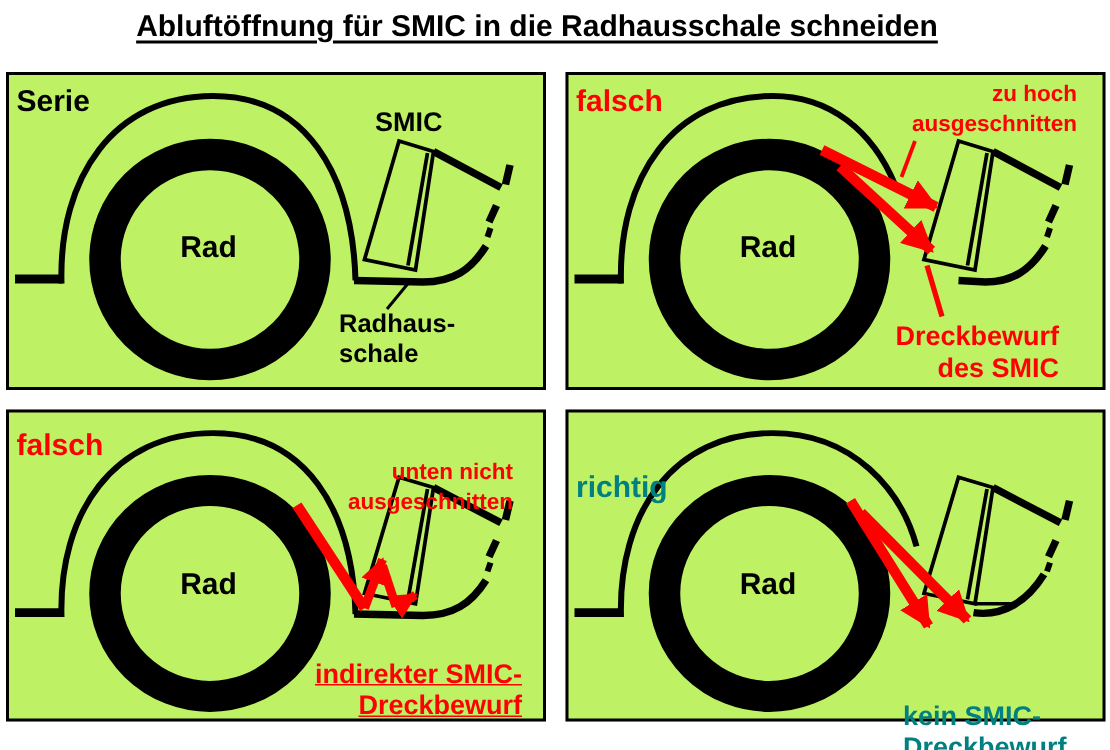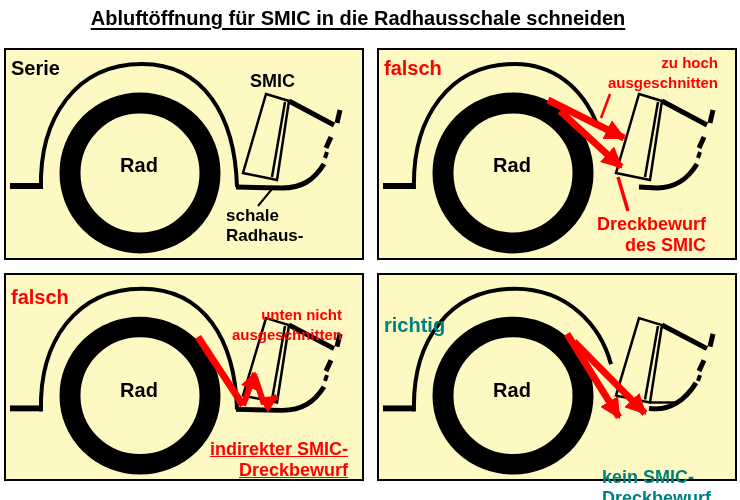--- a/index.html
+++ b/index.html
@@ -1,21 +1,21 @@
 <!DOCTYPE html>
 <html><head>
 <meta charset="utf-8">
 <style>
   html,body{margin:0;padding:0;background:#fff;}
   body{width:740px;height:500px;position:relative;overflow:hidden;
        font-family:"Liberation Sans",sans-serif;}
   .title{position:absolute;left:0;top:7px;width:716px;text-align:center;
          font-size:20px;font-weight:bold;color:#000;
          text-decoration:underline;text-decoration-thickness:2px;text-underline-offset:3px;}
-  .panel{position:absolute;width:356px;border:2px solid #000;background:#fef9c3;}
+  .panel{position:absolute;width:356px;border:2px solid #000;background:#bef264;}
   .p-tl{left:4px;top:48px;height:208px;}
   .p-tr{left:377px;top:48px;height:208px;}
   .p-bl{left:4px;top:273px;height:204px;}
   .p-br{left:377px;top:273px;height:204px;}
   .panel svg{position:absolute;left:0;top:0;width:100%;height:100%;}
   .txt{position:absolute;font-weight:bold;white-space:nowrap;}
   .txt span{display:block;}
   .black{color:#000;}
   .red{color:#ff0000;text-align:right;}
   .teal{color:#008080;margin-top:28px;}
@@ -52,22 +52,22 @@
       <line x1="327" y1="89" x2="322" y2="100" stroke-width="5"></line>
       <line x1="323" y1="104" x2="321" y2="110" stroke-width="4"></line>
       <path d="M 232,139 L 278,140 C 298,140 310,132 320,116" stroke-width="5"></path>
       <line x1="268" y1="141" x2="254" y2="158" stroke-width="2"></line>
     </g>
   </svg>
   <div class="txt black lbl" style="left:5px;top:7px;">Serie</div>
   <div class="txt black rad" style="left:101px;top:104px;">Rad</div>
   <div class="txt black smic" style="left:244px;top:21px;">SMIC</div>
   <div class="txt black shell" style="left:220px;top:156px;">
+    <span>Radhaus-</span>
     <span>schale</span>
-    <span>Radhaus-</span>
   </div>
 </div>
 
 <div class="panel p-tr">
   <svg viewBox="2 2 356 208" preserveAspectRatio="none">
     <g stroke="#000" fill="none" stroke-linecap="butt">
       <line x1="6" y1="138" x2="38" y2="138" stroke-width="6"></line>
       <path d="M 37,141 C 35,70 72,16 138,16 C 176,16 205,39 220,76" stroke-width="4"></path>
       <circle cx="136" cy="125" r="70" stroke-width="21"></circle>
       <path d="M 262,46 L 285,53 L 273,132 L 239,125 Z" stroke-width="2.5"></path>

